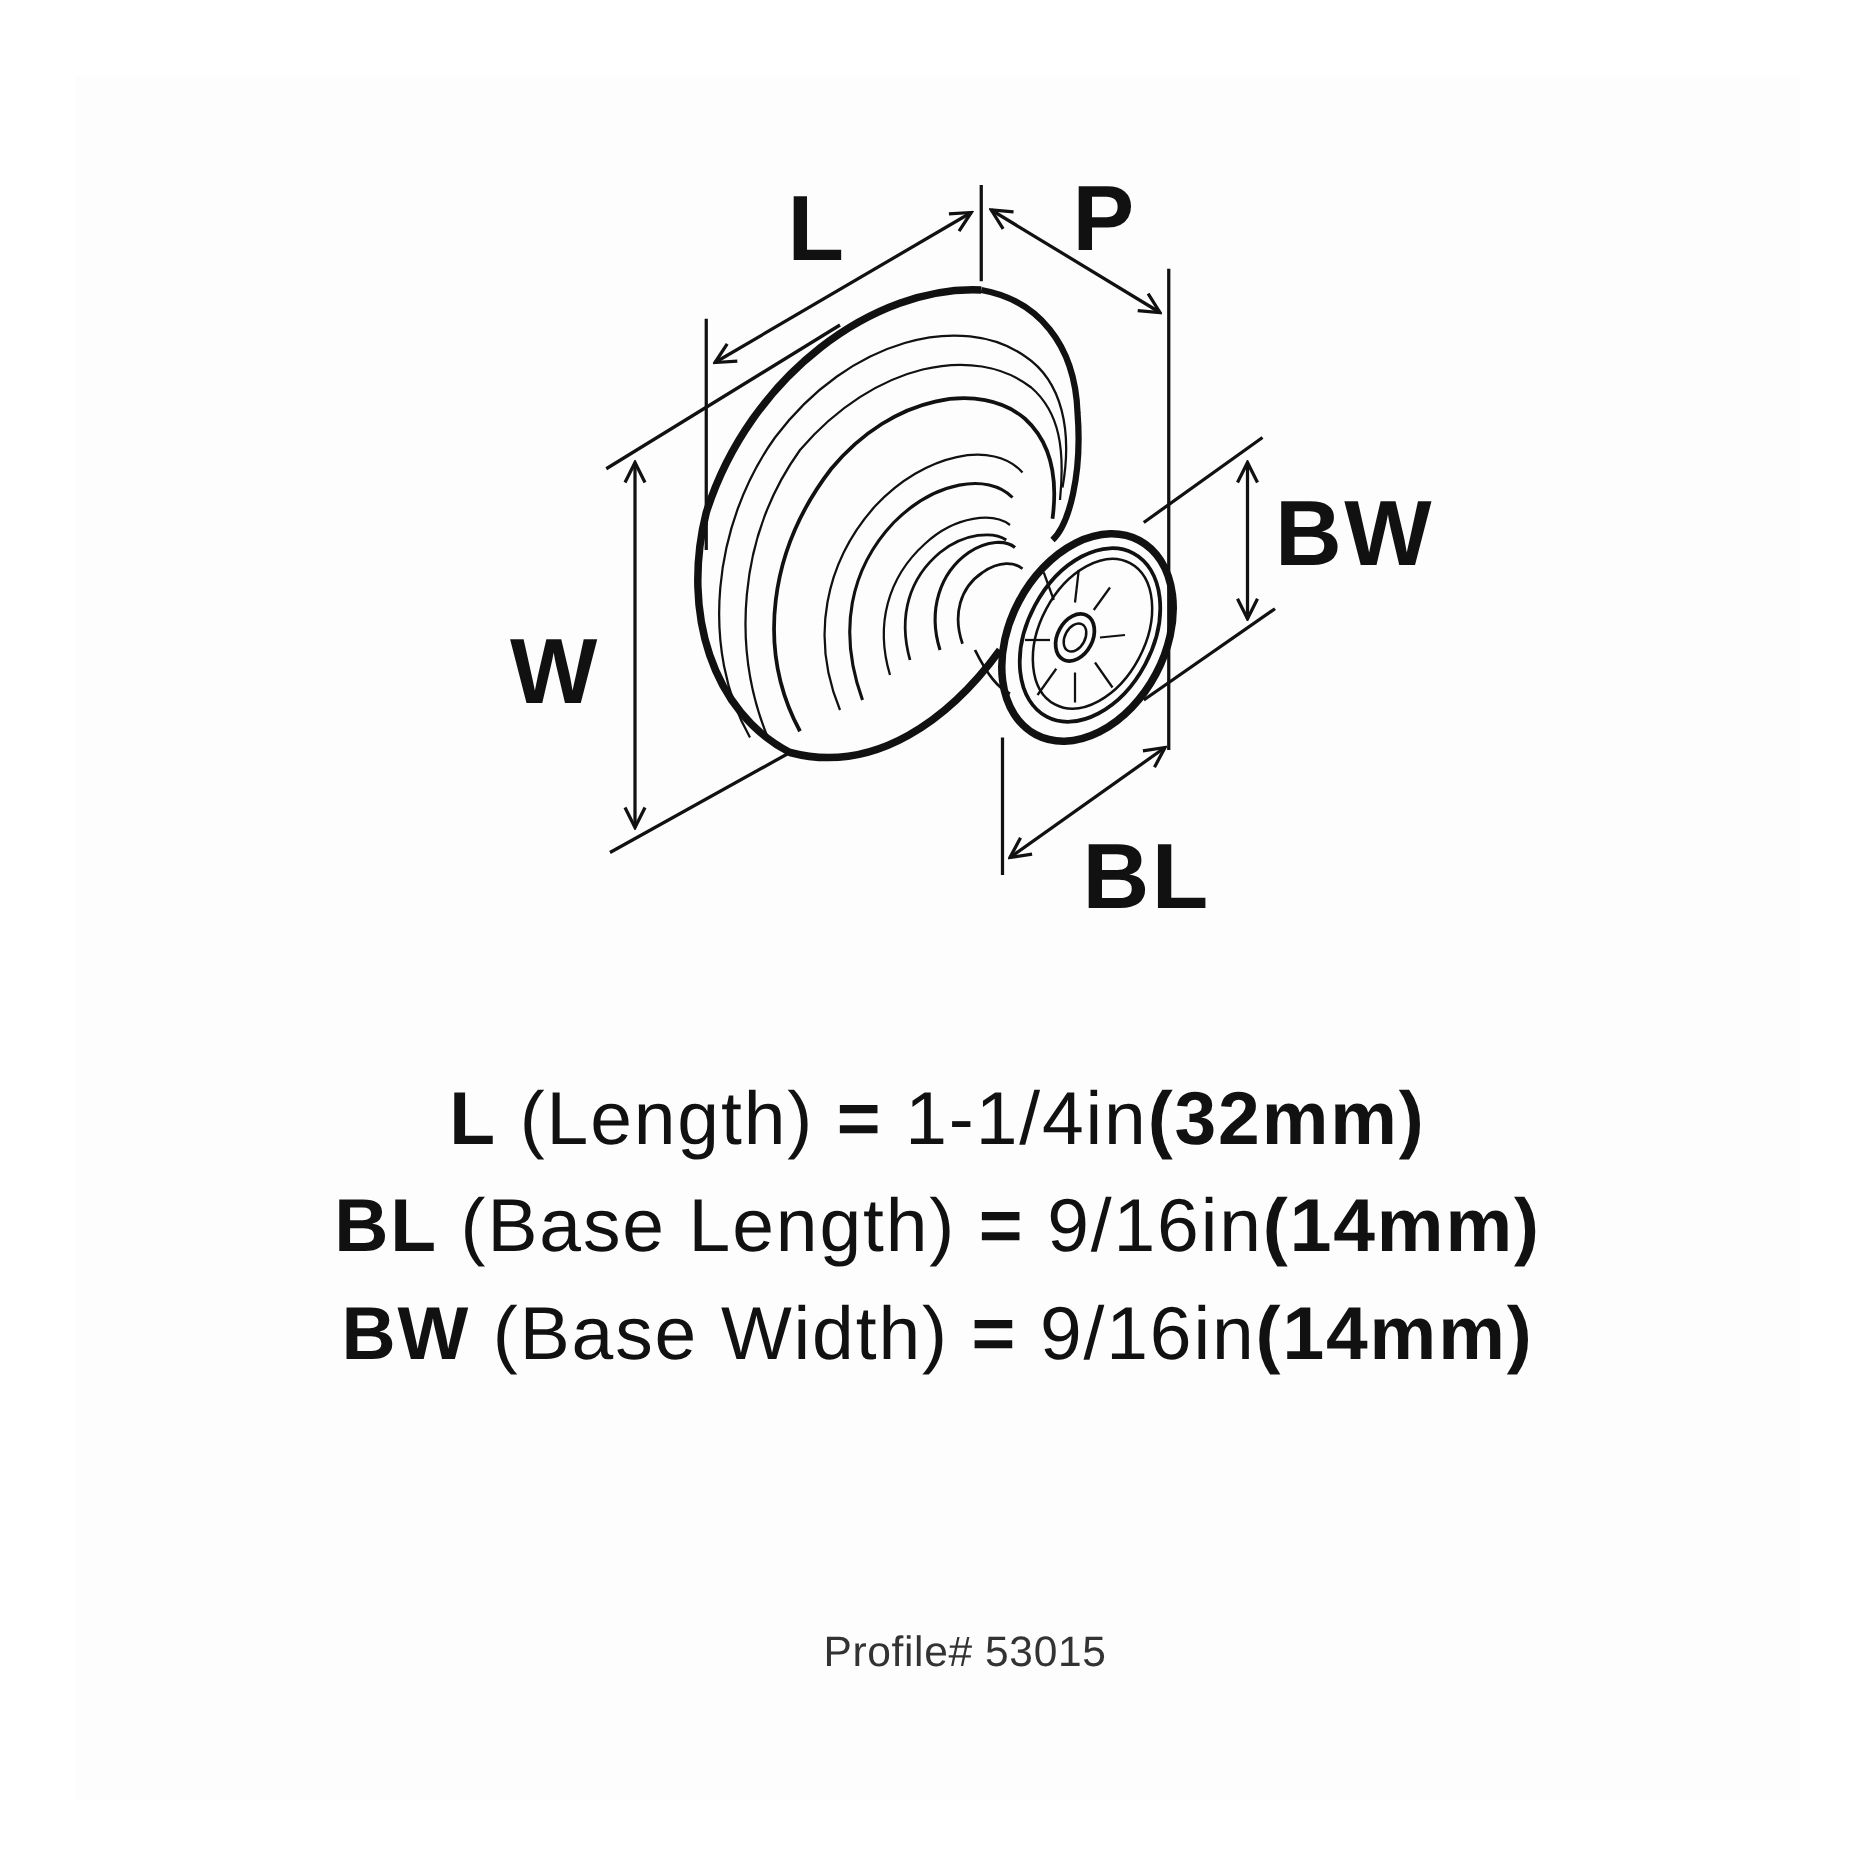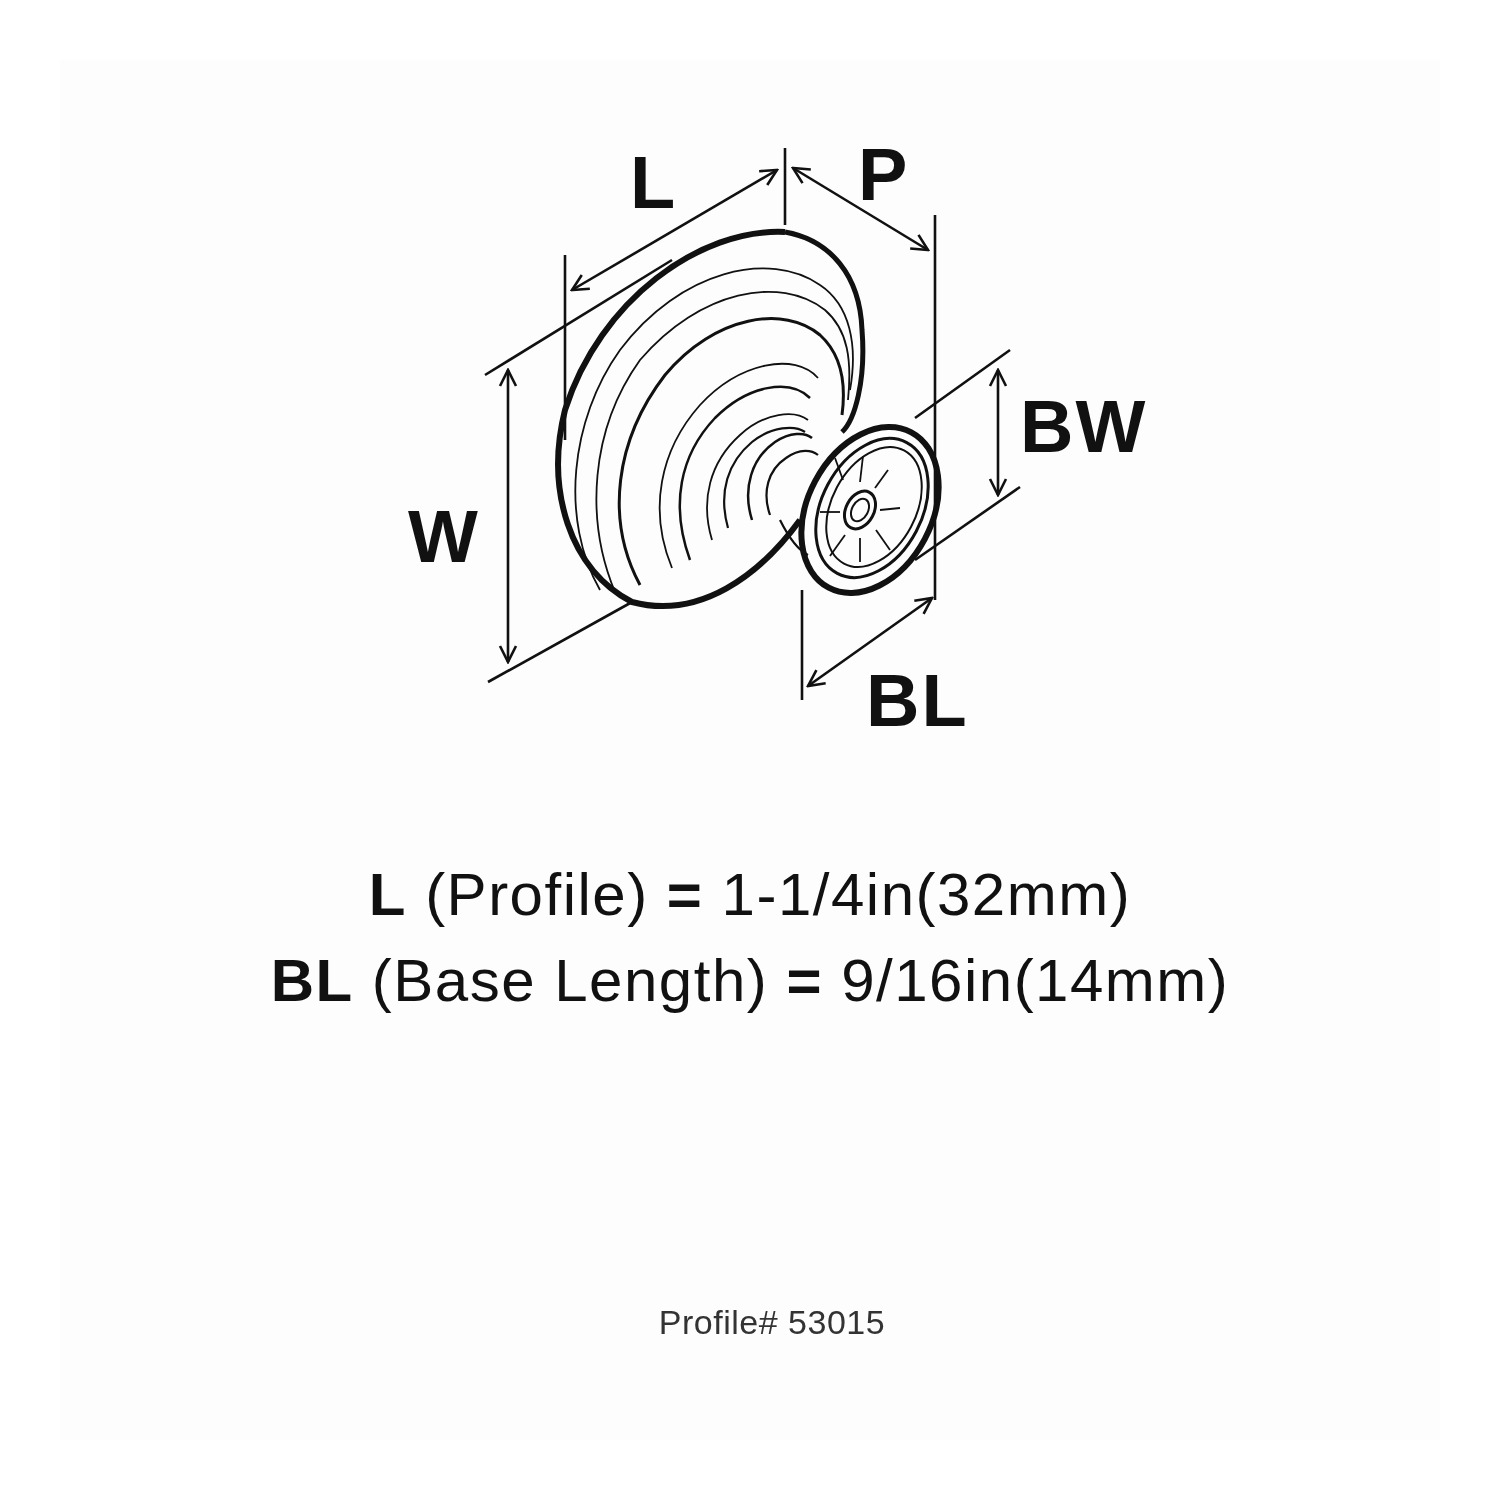--- a/index.html
+++ b/index.html
@@ -39,21 +39,21 @@
       text-align: center;
       font-size: 60px;
       line-height: 86px;
       white-space: nowrap;
       letter-spacing: 1.5px;
     }
     .spec-row .code { font-weight: bold; }
     .spec-row .name { font-weight: normal; }
     .spec-row .eq { font-weight: bold; }
     .spec-row .inch { font-weight: normal; }
-    .spec-row .mm { font-weight: normal; margin-top: 16px; }
+    .spec-row .mm { font-weight: bold; margin-top: 16px; }
     .profile {
       position: absolute;
       left: 0; top: 1300px; width: 1500px;
       text-align: center;
       font-size: 34px;
       line-height: 44px;
       color: #333333;
       letter-spacing: 0.5px;
       margin-left: 22px;
     }
@@ -132,25 +132,31 @@
 
 <div class="dim-label" style="left:630px; top:146px;">L</div>
 <div class="dim-label" style="left:858px; top:138px;">P</div>
 <div class="dim-label" style="left:408px; top:500px;">W</div>
 <div class="dim-label" style="left:1020px; top:390px;">BW</div>
 <div class="dim-label" style="left:866px; top:664px;">BL</div>
 
 <div class="specs">
   <div class="spec-row">
     <span class="code">L</span>
-    <span class="name">(Profile)</span>
+    <span class="name">(Length)</span>
     <span class="eq">=</span>
     <span class="inch">1-1/4in</span><span class="mm">(32mm)</span>
   </div>
   <div class="spec-row">
     <span class="code">BL</span>
     <span class="name">(Base Length)</span>
     <span class="eq">=</span>
     <span class="inch">9/16in</span><span class="mm">(14mm)</span>
   </div>
+  <div class="spec-row">
+    <span class="code">BW</span>
+    <span class="name">(Base Width)</span>
+    <span class="eq">=</span>
+    <span class="inch">9/16in</span><span class="mm">(14mm)</span>
+  </div>
 </div>
 
 <div class="profile">Profile# 53015</div>
 
 </body></html>

